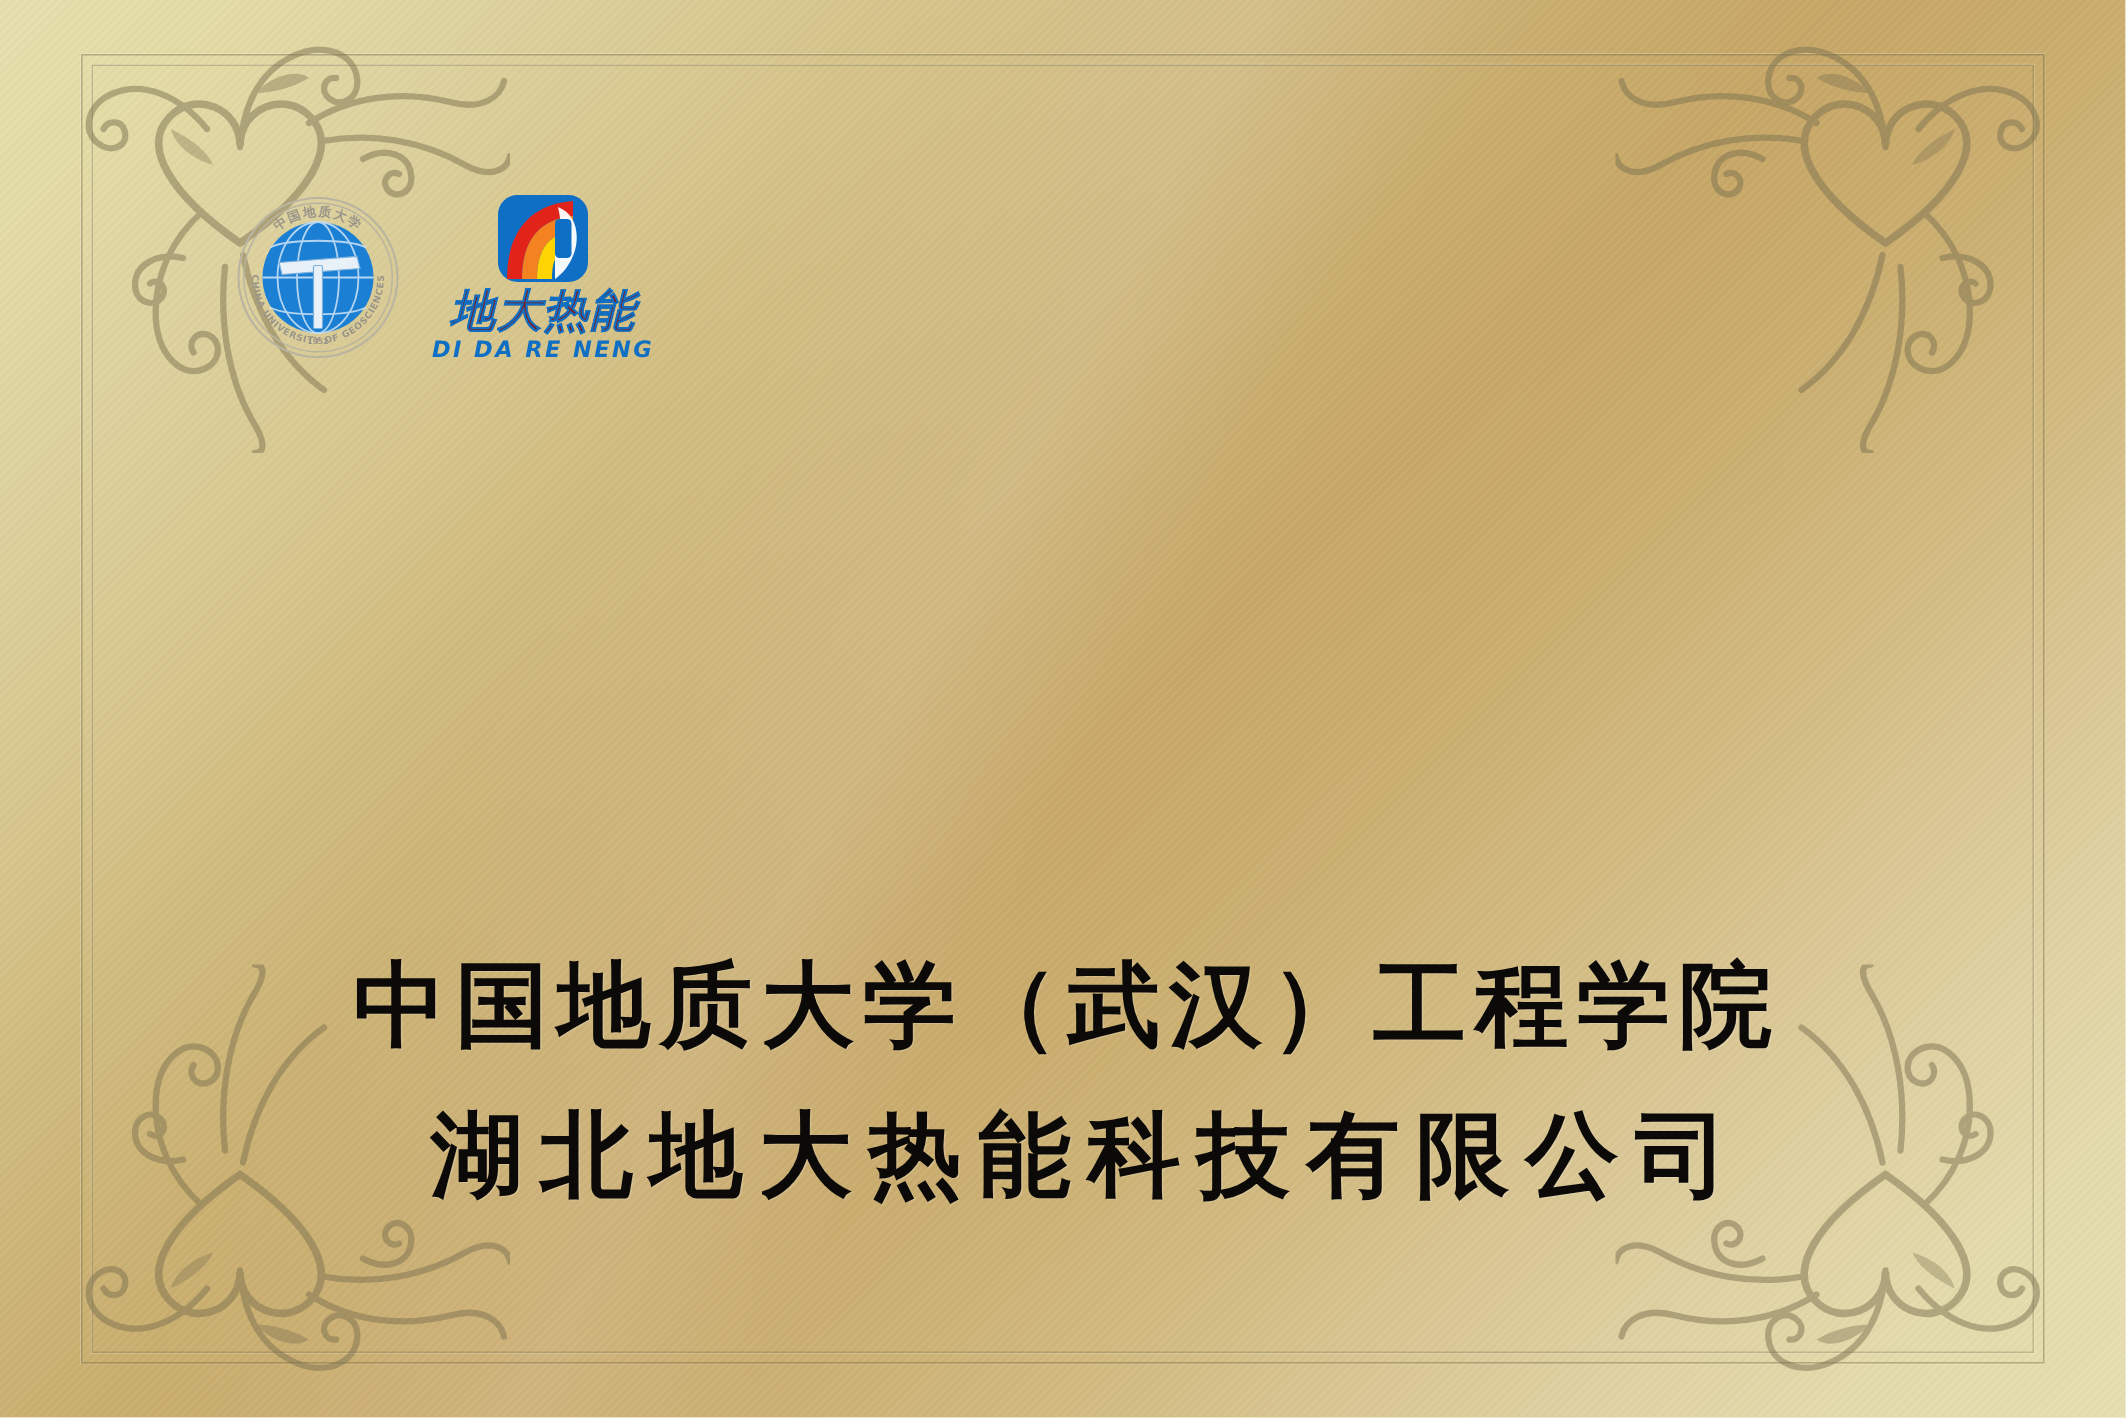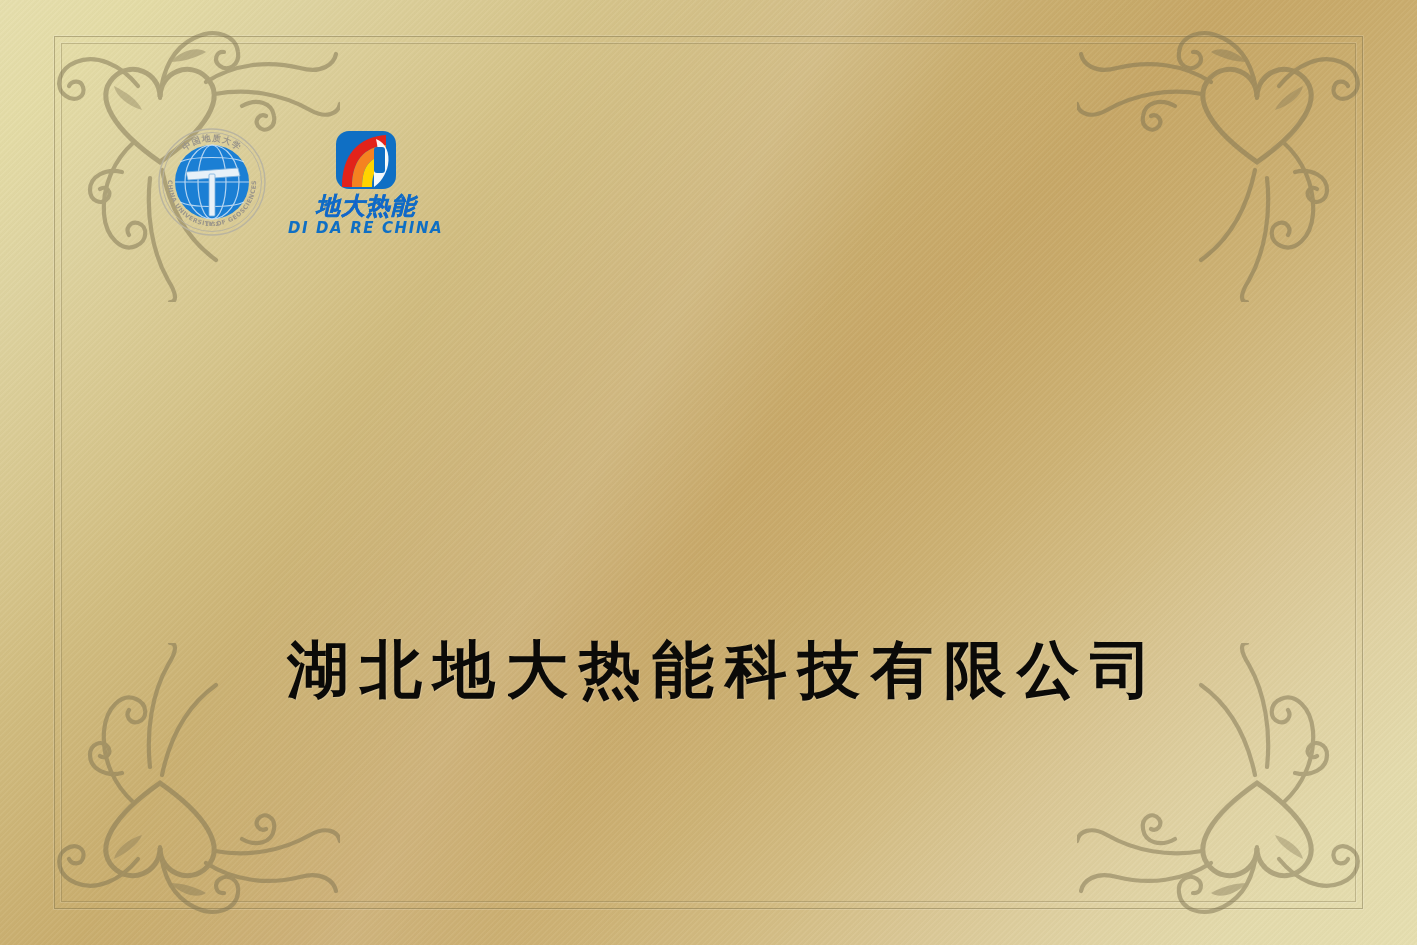--- a/index.html
+++ b/index.html
@@ -106,24 +106,24 @@
 
   .ddrn-logo {
     display: flex;
     flex-direction: column;
     align-items: center;
     line-height: 1;
   }
   .ddrn-mark { width: 64px; height: 62px; display: block; margin-bottom: 1px; }
   .ddrn-cn {
     font-family: "DejaVu Sans", "Liberation Sans", sans-serif;
-    font-size: 24px;
+    font-size: 30px;
     font-weight: 700;
     font-style: italic;
-    color: #1d4ed8;
+    color: #7f1d1d;
     letter-spacing: 1px;
     -webkit-text-stroke: 0.4px #0f6fc4;
     margin-top: 2px;
   }
   .ddrn-en {
     font-family: "DejaVu Sans", "Liberation Sans", sans-serif;
     font-size: 15px;
     font-weight: 700;
     font-style: italic;
     color: #0f6fc4;
@@ -306,22 +306,23 @@
         <rect x="2" y="2" width="60" height="58" rx="13" fill="#0f6fc4"></rect>
 
         <path d="M8 58 C8 26 24 8 52 6 L52 16 C30 18 18 32 18 58 Z" fill="#e2231a"></path>
         <path d="M18 58 C18 32 30 18 52 16 L52 26 C36 28 28 38 28 58 Z" fill="#f58220"></path>
         <path d="M28 58 C28 38 36 28 52 26 L52 36 C42 38 38 44 38 58 Z" fill="#ffd400"></path>
 
         <path d="M42 10 C52 14 56 24 54 36 C52 46 46 54 40 58 L40 40 C44 36 46 28 42 10 Z" fill="#ffffff" opacity="0.95"></path>
         <rect x="40" y="18" width="11" height="26" rx="3" fill="#0f6fc4"></rect>
       </svg>
       <div class="ddrn-cn">地大热能</div>
-      <div class="ddrn-en">DI DA RE CHINA</div>
+      <div class="ddrn-en">DI DA RE NENG</div>
     </div>
   </div>
 
 
   <div class="subtitle-block">
+    <div class="subtitle-line">中国地质大学（武汉）工程学院</div>
     <div class="subtitle-line wide">湖北地大热能科技有限公司</div>
   </div>
 
 </div>
 
 </body></html>

